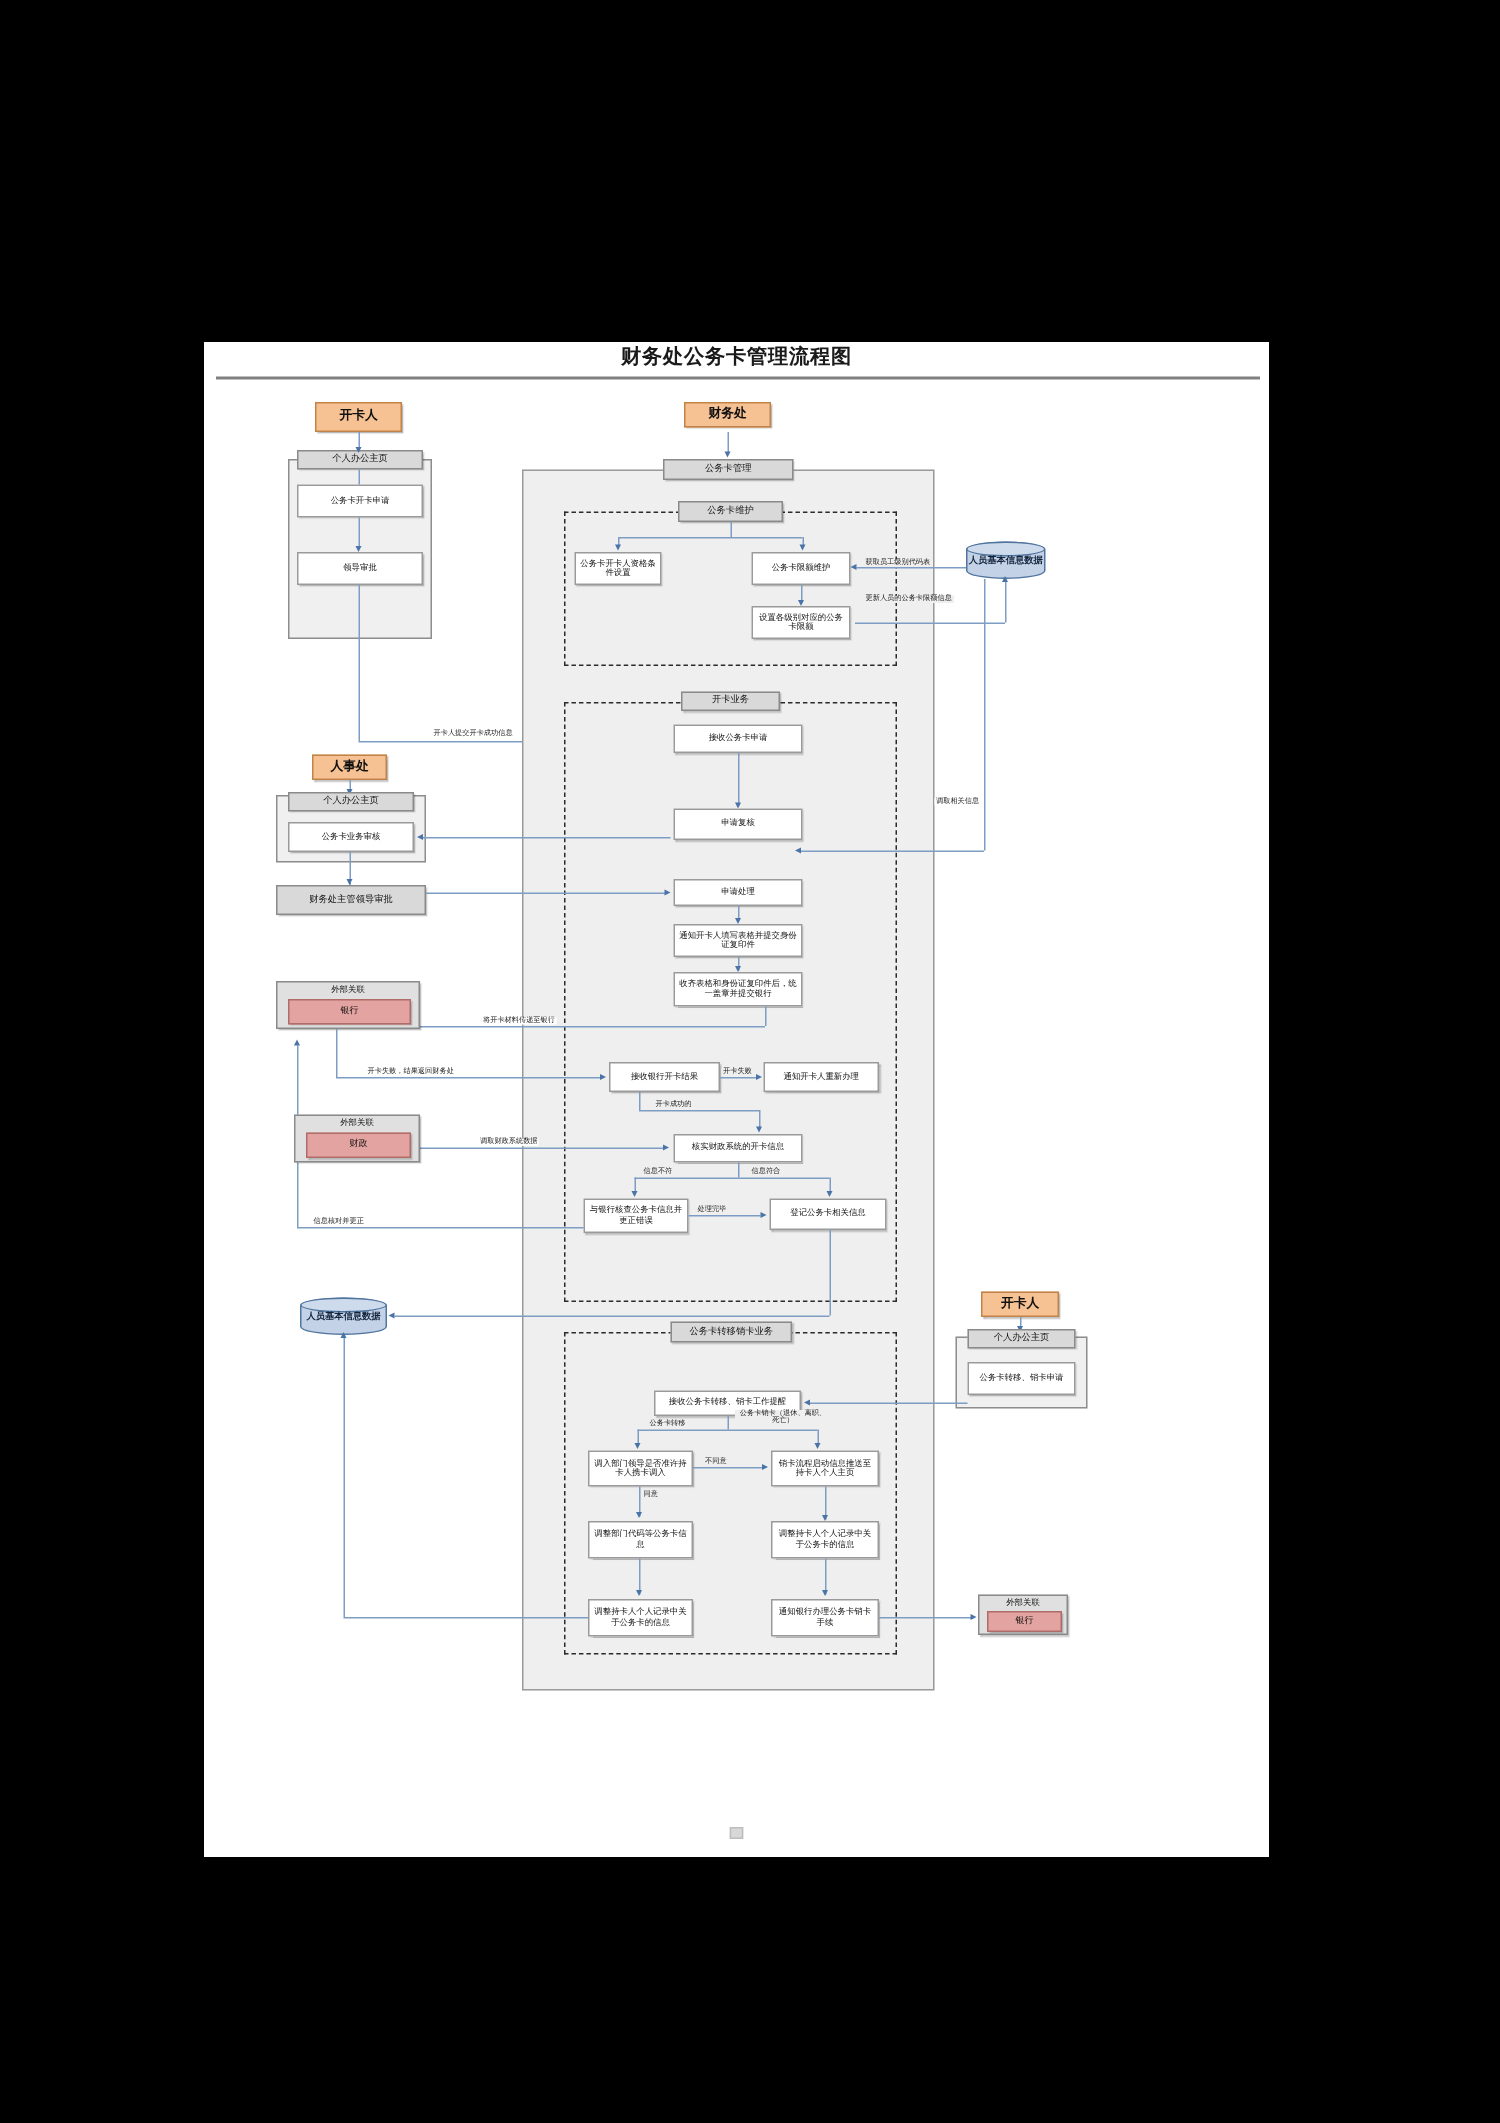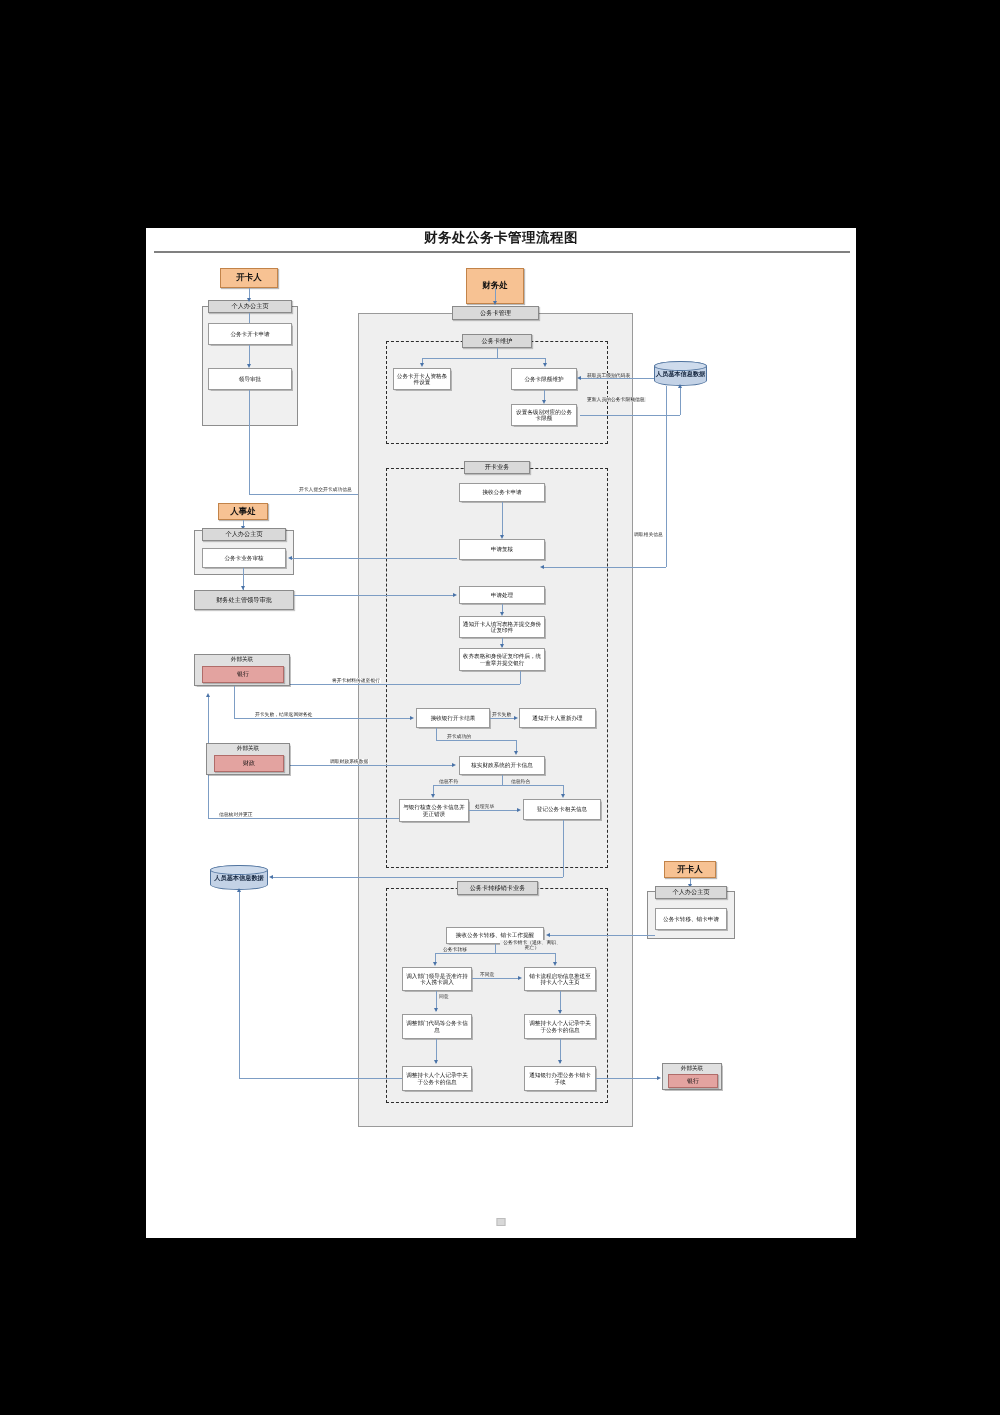--- a/index.html
+++ b/index.html
@@ -9,21 +9,21 @@
   #root{
     position:relative;
     width:1000px;height:1415px;
     background:#000;
     overflow:hidden;
   }
 
   
   #page{
     position:absolute;
-    left:146px; top:228px;
+    left:136px; top:228px;
     width:710px; height:1010px;
     background:#fff;
   }
 
   
   #title-wrap{
     position:absolute; left:0; top:0; width:710px; height:30px;
   }
   #doc-title{
     position:absolute; left:0; top:1px; width:710px;
@@ -198,21 +198,21 @@
       <div class="ln lnv" style="left:103px;top:117px;height:19px;"></div>
       <div class="arr arr-d" style="left:100.5px;top:136px;"></div>
       <div class="ln lnv" style="left:103px;top:162px;height:104px;"></div>
       <div class="ln lnh" style="left:103px;top:266px;width:210px;"></div>
       <div class="arr arr-r" style="left:311px;top:263.5px;"></div>
 
       <div class="elbl onwhite" style="left:152px;top:259px;">开卡人提交开卡成功信息</div>
 
       <div class="pool" style="left:212px;top:85px;width:275px;height:814px;"></div>
 
-      <div class="node n-orange" style="left:320px;top:40px;width:58px;height:36px;">财务处</div>
+      <div class="node n-orange" style="left:320px;top:40px;width:58px;height:17px;">财务处</div>
 
       <div class="node n-gray" style="left:306px;top:78px;width:87px;height:14px;">公务卡管理</div>
 
       <div class="ln lnv" style="left:349px;top:60px;height:14px;"></div>
       <div class="arr arr-d" style="left:346.5px;top:73px;"></div>
 
       <div class="dash" style="left:240px;top:113px;width:222px;height:103px;"></div>
 
       <div class="node n-gray" style="left:316px;top:106px;width:70px;height:14px;">公务卡维护</div>
 

